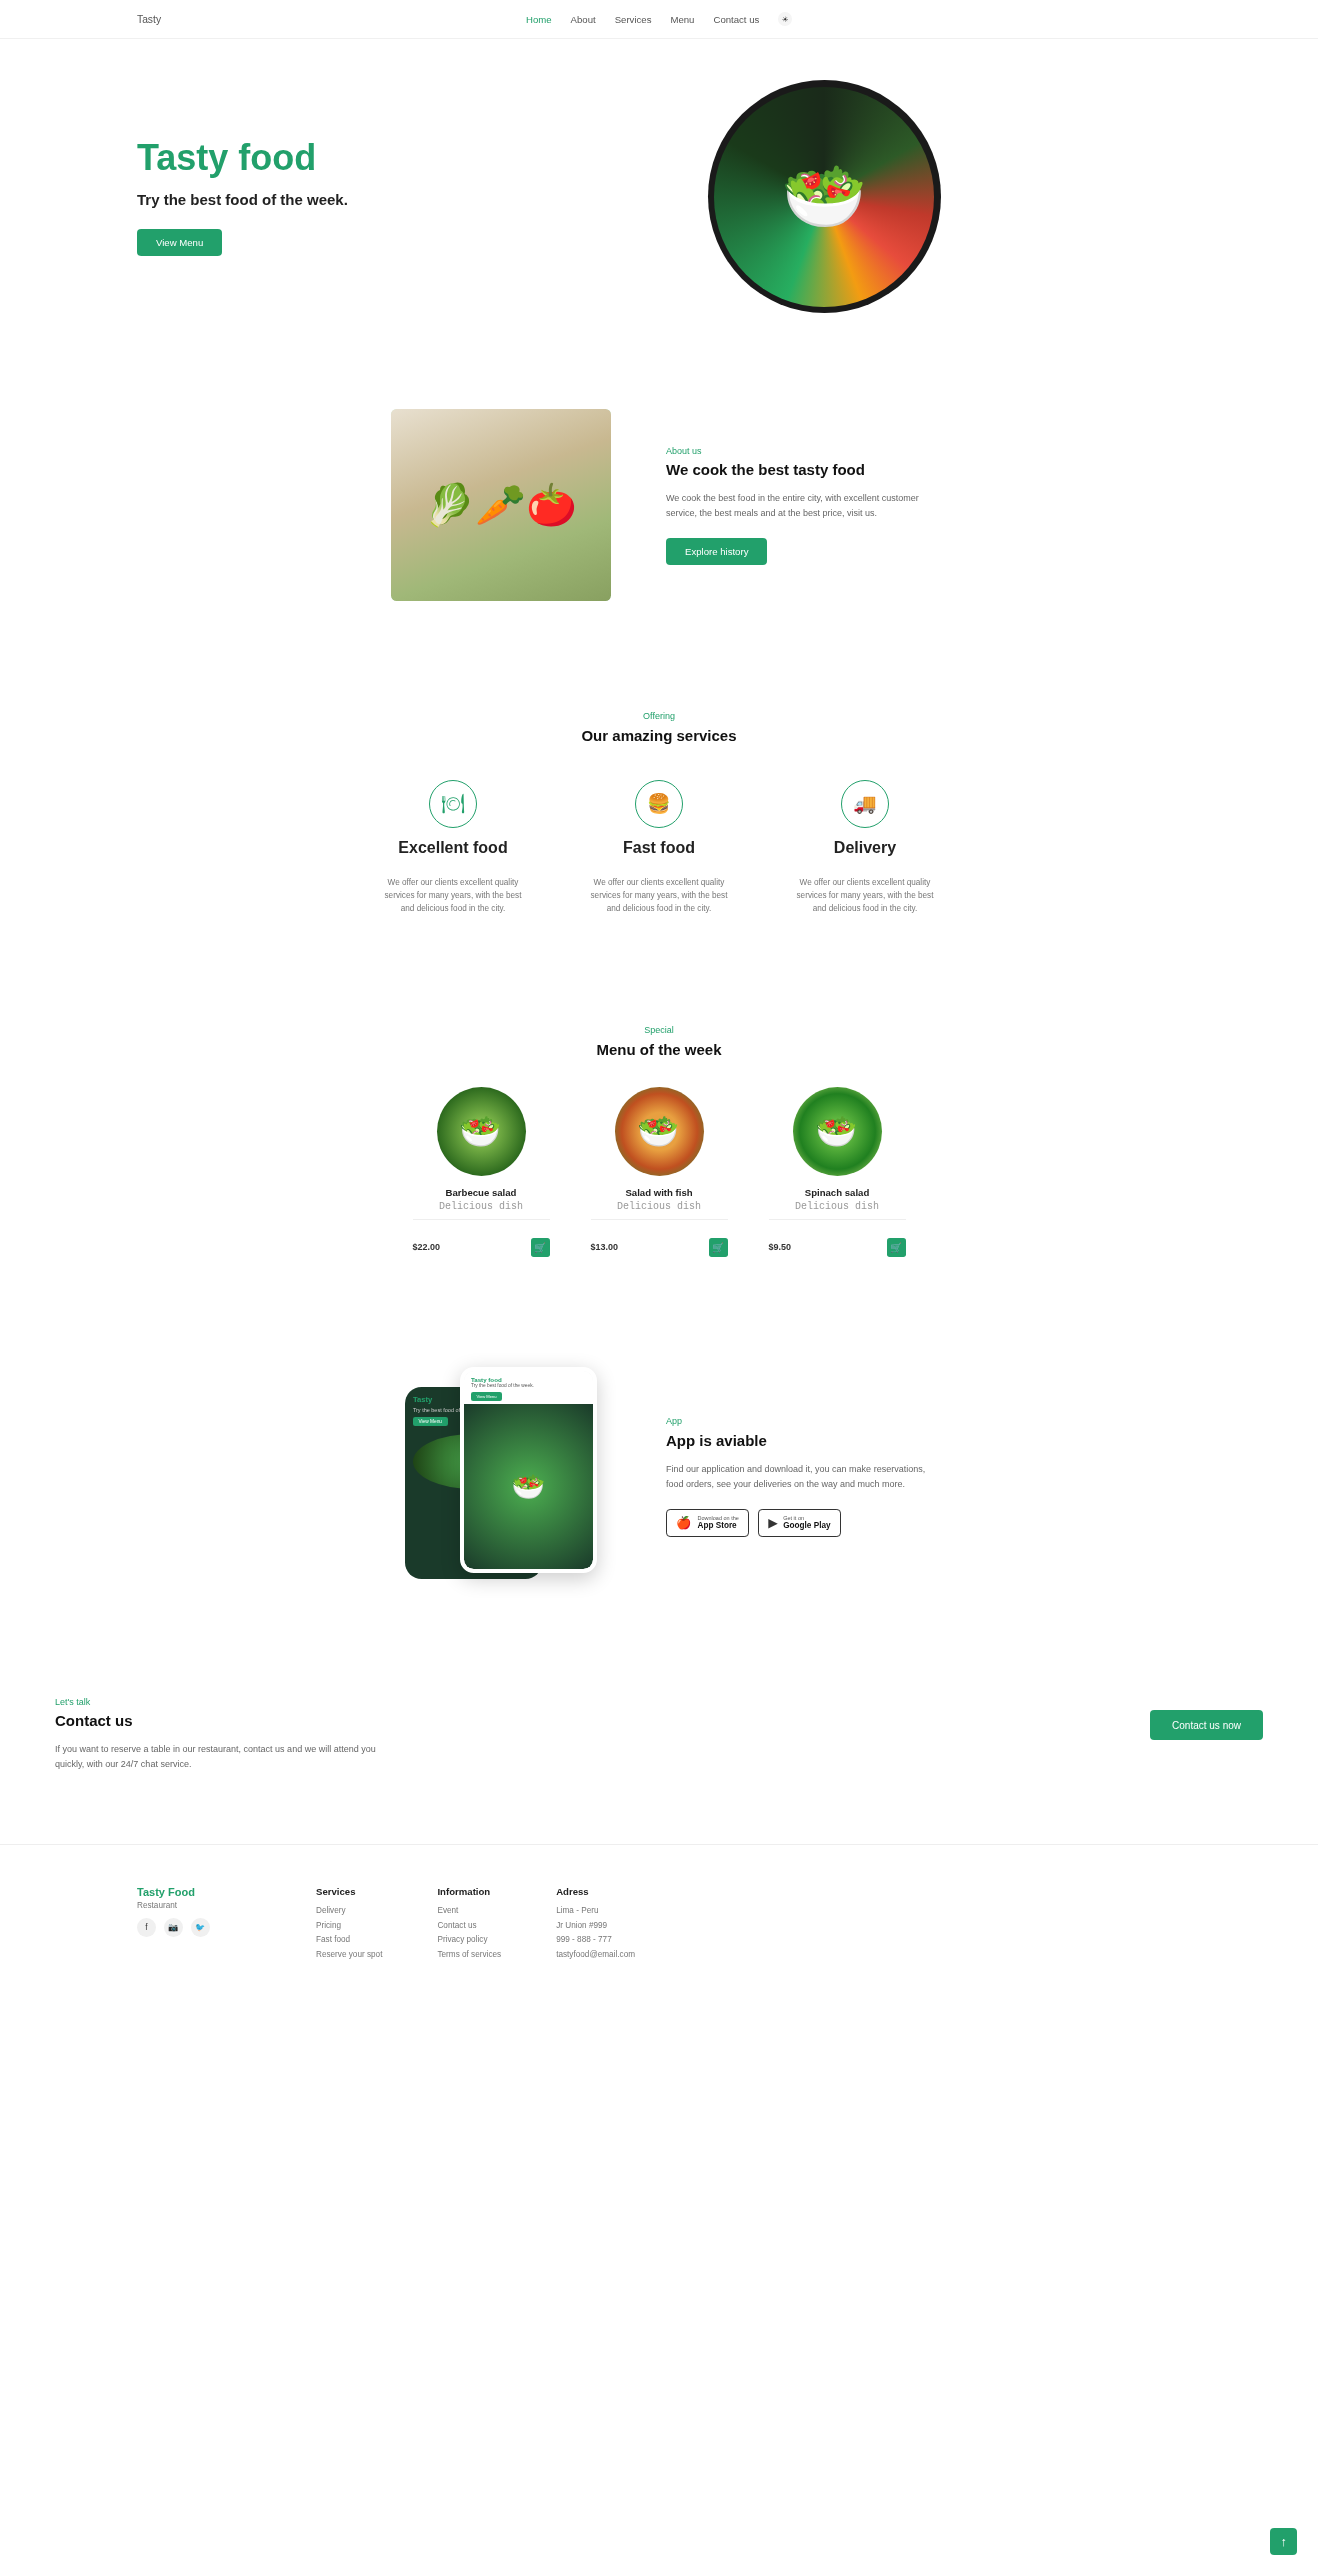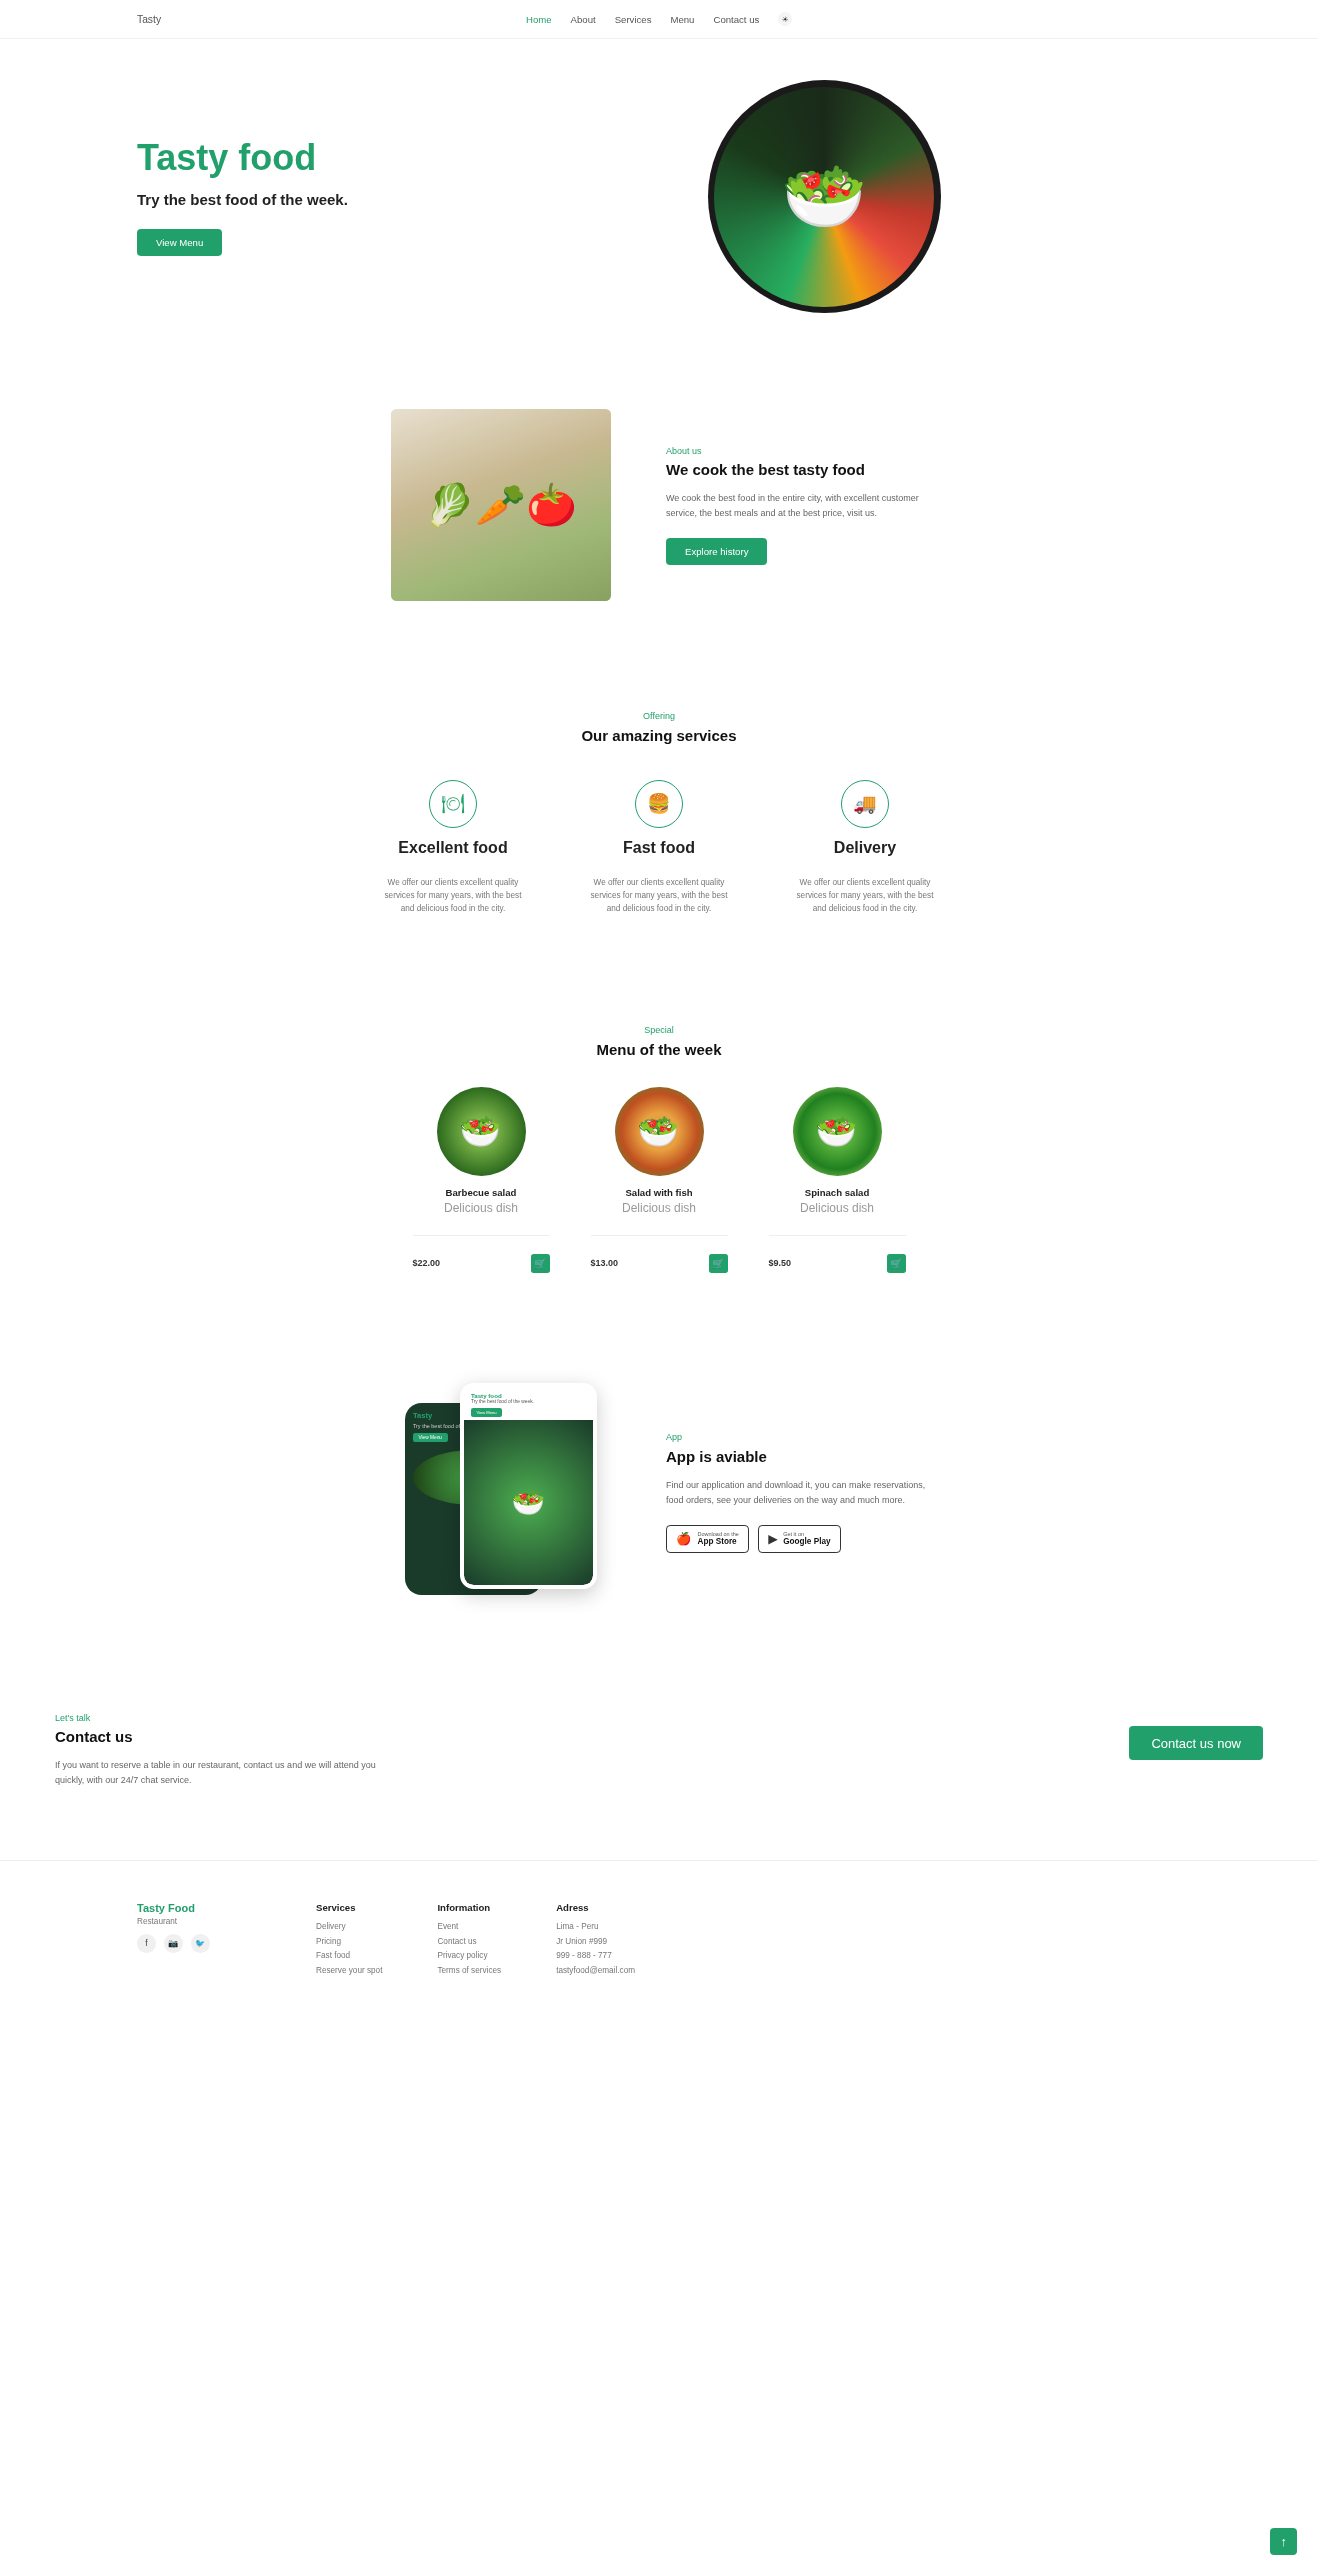--- a/index.html
+++ b/index.html
@@ -72,21 +72,21 @@
     .menu-card { width: 137px; text-align: center; }
     .menu-dish {
       width: 89px; height: 89px; border-radius: 50%;
       margin: 0 auto 11px;
       background: linear-gradient(135deg, #8bc34a, #4caf50);
       display: flex; align-items: center; justify-content: center;
       font-size: 34px;
       overflow: hidden;
     }
     .menu-name { font-size: 9.6px; font-weight: 600; color: #222; margin-bottom: 2.7px; }
-    .menu-sub { font-size: 12px; color: #999; margin-bottom: 20px; }
+    .menu-sub { font-size: 10px; color: #999; margin-bottom: 7px; font-family: Liberation Mono, monospace; }
     .menu-price-row { display: flex; align-items: center; justify-content: space-between; border-top: 0.7px solid #eee; padding-top: 18px; }
     .menu-price { font-size: 9px; font-weight: 600; color: #333; }
     .cart-btn {
       width: 19px; height: 19px; background: #22a06b; border: none; border-radius: 2.7px;
       color: #fff; font-size: 9.6px; cursor: pointer; display: flex; align-items: center; justify-content: center;
     }
 
     
     .app-section {
       display: flex; align-items: center; justify-content: center;
@@ -128,21 +128,21 @@
 
     
     .contact-section {
       padding: 55px 55px;
       display: flex; align-items: flex-start; justify-content: space-between;
     }
     .contact-left { max-width: 343px; }
     .contact-right { padding-top: 13.7px; }
     .btn-contact {
       background: #22a06b; color: #fff; border: none; padding: 9.6px 22px;
-      border-radius: 4.1px; font-size: 13px; cursor: pointer; font-weight: 500;
+      border-radius: 4.1px; font-size: 10px; cursor: pointer; font-weight: 500;
       white-space: nowrap;
     }
 
     
     footer {
       background: #fff; border-top: 0.7px solid #eee; padding: 41px 137px 27.5px;
     }
     .footer-grid { display: flex; gap: 55px; margin-bottom: 27.5px; }
     .footer-brand { min-width: 124px; }
     .footer-brand-title { font-size: 11px; font-weight: 700; color: #22a06b; margin-bottom: 2.7px; }

